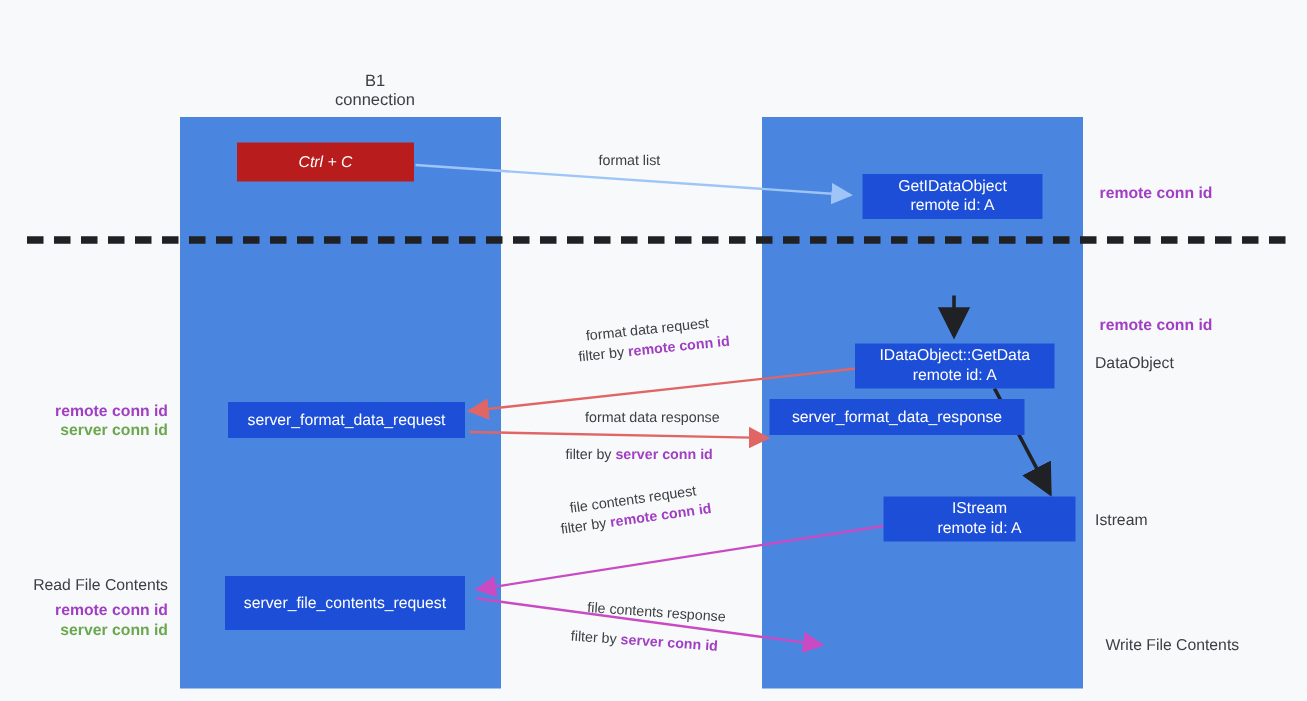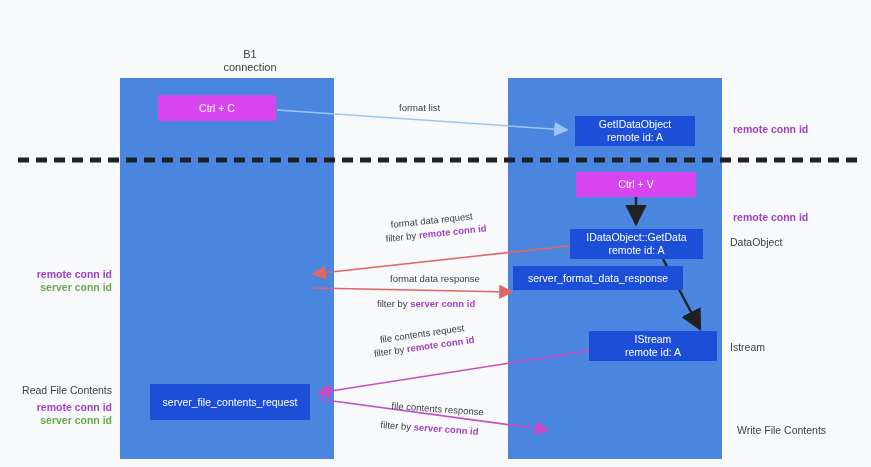--- a/index.html
+++ b/index.html
@@ -31,21 +31,21 @@
   
   .box{
     display:flex;align-items:center;justify-content:center;
     text-align:center;
     font-size:10.5px;line-height:13px;
     color:#ffffff;
     white-space:pre-line;
     box-sizing:border-box;
     padding:2px 4px;
   }
-  .box.green{background:#d946ef;}
+  .box.green{background:#b91c1c;font-style:italic;}
   .box.orange{background:#1d4ed8;}
   
   .note{font-size:10.5px;line-height:13px;white-space:pre-line;}
   .note.purple{color:#a13fc4;font-weight:bold;}
   .note.dark{color:#3c4043;}
   .note.right{text-align:left;}
   .stack{font-size:10.5px;line-height:13px;text-align:right;font-weight:bold;}
   .stack .pk{color:#a13fc4;display:block;}
   .stack .gk{color:#6aa84f;display:block;}
   .stack .plain{color:#3c4043;display:block;font-weight:normal;margin-bottom:4px;}
@@ -102,25 +102,25 @@
     <line x1="593" y1="350" x2="318" y2="393" stroke="#c94bc4" stroke-width="1.6" marker-end="url(#ah-mag)"></line>
 
     <line x1="318" y1="399" x2="548" y2="430" stroke="#c94bc4" stroke-width="1.6" marker-end="url(#ah-mag)"></line>
   </svg>
 
   <div class="abs box green" style="left:158px;top:95px;width:118px;height:26px;">Ctrl + C</div>
 
   <div class="abs box orange" style="left:575px;top:116px;width:120px;height:30px;">GetIDataObject
 remote id: A</div>
 
-  <div class="abs box green" style="left:576px;top:172px;width:120px;height:25px;">Ctrl + V</div>
 
   <div class="abs box orange" style="left:570px;top:229px;width:133px;height:30px;">IDataObject::GetData
 remote id: A</div>
 
+  <div class="abs box orange" style="left:152px;top:268px;width:158px;height:24px;">server_format_data_request</div>
 
   <div class="abs box orange" style="left:513px;top:266px;width:170px;height:24px;">server_format_data_response</div>
 
   <div class="abs box orange" style="left:589px;top:331px;width:128px;height:30px;">IStream
 remote id: A</div>
 
   <div class="abs box orange" style="left:150px;top:384px;width:160px;height:36px;">server_file_contents_request</div>
 
 
   <div class="abs edge-label" style="left:399px;top:101px;">format list</div>

